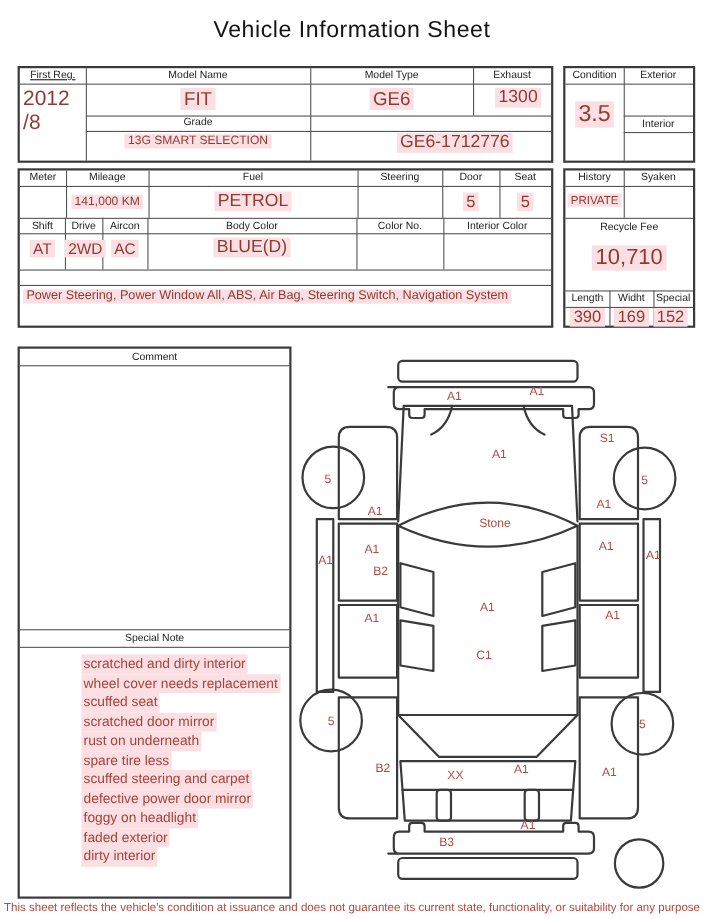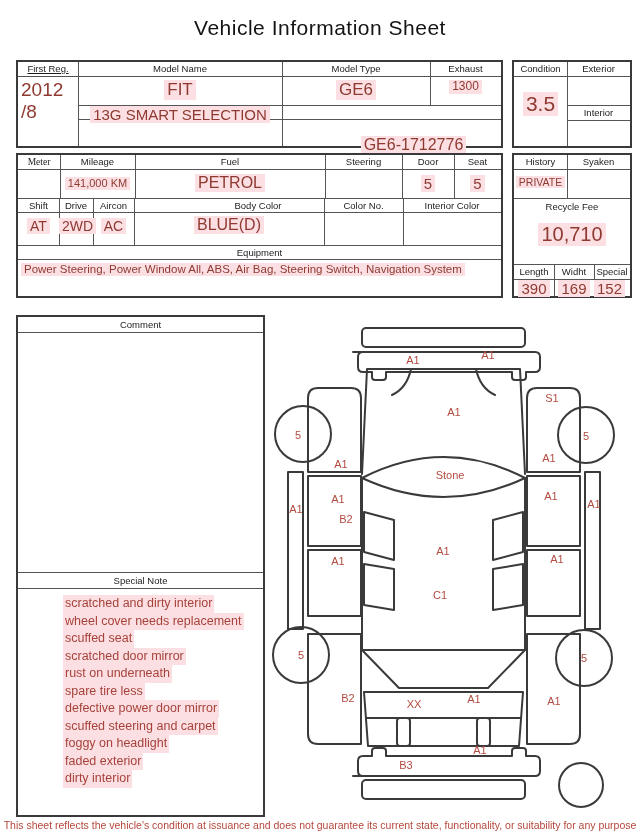--- a/index.html
+++ b/index.html
@@ -7,21 +7,21 @@
          font-family:"Liberation Sans",sans-serif;overflow:hidden;}
   .title{position:absolute;top:16px;left:0;width:100%;text-align:center;
          font-size:21px;font-weight:400;color:#141414;letter-spacing:.5px;}
   .box{position:absolute;border:2px solid #3a3a3a;box-sizing:border-box;}
   .hline{position:absolute;height:1px;background:#555;}
   .vline{position:absolute;width:1px;background:#555;}
   .lbl{position:absolute;font-size:9.5px;color:#1c1c1c;text-align:center;line-height:14px;}
   .val{position:absolute;color:#8e3a31;text-align:center;line-height:1.15;}
   .hl{background:#fcdfe3;padding:0 3px;display:inline-block;}
   .prewrap{white-space:pre-line;}
-  .notes{position:absolute;left:13px;right:3px;top:278px;padding-left:32px;}
+  .notes{position:absolute;left:24px;right:3px;top:278px;padding-left:32px;}
   .note-line{font-size:12.5px;color:#a6423a;line-height:17.5px;text-align:left;}
   .note-line .hl{padding:0 2px;}
   .footer{position:absolute;top:819px;left:0;width:100%;text-align:center;
           font-size:10.5px;color:#b5473c;}
   .dlabel{fill:#b24b40;font-size:11px;text-anchor:middle;
           font-family:"Liberation Sans",sans-serif;}
   svg .outline{stroke:#3a3a3a;stroke-width:2;fill:none;stroke-linejoin:round;stroke-linecap:round;}
 </style>
 </head>
 <body>
@@ -40,40 +40,40 @@
     <div class="vline" style="left:60px;top:0;height:84px;"></div>
     <div class="vline" style="left:264px;top:0;height:84px;"></div>
     <div class="vline" style="left:412px;top:0;height:43px;"></div>
     <div class="hline" style="left:60px;top:43px;width:423px;"></div>
     <div class="hline" style="left:60px;top:57px;width:423px;"></div>
 
     <div class="val prewrap" style="left:3px;top:17px;width:56px;font-size:19px;text-align:left;">2012
 /8</div>
     <div class="val" style="left:60px;top:18px;width:204px;font-size:17px;"><span class="hl">FIT</span></div>
     <div class="val" style="left:264px;top:18px;width:148px;font-size:17px;"><span class="hl">GE6</span></div>
-    <div class="val" style="left:412px;top:18px;width:71px;font-size:12px;"><span class="hl">1300</span></div>
+    <div class="val" style="left:412px;top:18px;width:82px;font-size:16px;"><span class="hl">1300</span></div>
 
     <div class="lbl" style="left:60px;top:43px;width:204px;">Grade</div>
-    <div class="val" style="left:60px;top:44px;width:204px;font-size:15px;"><span class="hl">13G SMART SELECTION</span></div>
-    <div class="val" style="left:264px;top:59px;width:263px;font-size:16px;margin-top:15px;"><span class="hl">GE6-1712776</span></div>
+    <div class="val" style="left:60px;top:60px;width:204px;font-size:11px;"><span class="hl">13G SMART SELECTION</span></div>
+    <div class="val" style="left:264px;top:59px;width:263px;font-size:16px;"><span class="hl">GE6-1712776</span></div>
   </div>
 
   <div class="box" style="left:512px;top:60px;width:120px;height:88px;">
     <div class="lbl" style="left:0;top:0;width:53px;">Condition</div>
     <div class="lbl" style="left:53px;top:0;width:63px;">Exterior</div>
     <div class="hline" style="left:0;top:14px;width:116px;"></div>
     <div class="vline" style="left:53px;top:0;height:84px;"></div>
     <div class="hline" style="left:53px;top:43px;width:63px;"></div>
     <div class="lbl" style="left:53px;top:44px;width:63px;">Interior</div>
     <div class="hline" style="left:53px;top:58px;width:63px;"></div>
     <div class="val" style="left:0;top:30px;width:53px;font-size:21px;"><span class="hl">3.5</span></div>
   </div>
 
   <div class="box" style="left:16px;top:153px;width:487px;height:145px;">
-    <div class="lbl" style="left:0;top:0;width:42px;font-family:Liberation Serif, serif;">Meter</div>
+    <div class="lbl" style="left:0;top:0;width:42px;">Meter</div>
     <div class="lbl" style="left:42px;top:0;width:75px;">Mileage</div>
     <div class="lbl" style="left:117px;top:0;width:190px;">Fuel</div>
     <div class="lbl" style="left:307px;top:0;width:77px;">Steering</div>
     <div class="lbl" style="left:384px;top:0;width:52px;">Door</div>
     <div class="lbl" style="left:436px;top:0;width:47px;">Seat</div>
 
     <div class="hline" style="left:0;top:14px;width:483px;"></div>
     <div class="vline" style="left:42px;top:0;height:43px;"></div>
     <div class="vline" style="left:117px;top:0;height:43px;"></div>
     <div class="vline" style="left:307px;top:0;height:43px;"></div>
@@ -83,38 +83,37 @@
     <div class="val" style="left:42px;top:22px;width:75px;font-size:11px;"><span class="hl">141,000 KM</span></div>
     <div class="val" style="left:117px;top:19px;width:190px;font-size:16px;"><span class="hl">PETROL</span></div>
     <div class="val" style="left:384px;top:20px;width:52px;font-size:15px;"><span class="hl">5</span></div>
     <div class="val" style="left:436px;top:20px;width:47px;font-size:15px;"><span class="hl">5</span></div>
 
     <div class="hline" style="left:0;top:43px;width:483px;"></div>
 
     <div class="lbl" style="left:0;top:44px;width:41px;">Shift</div>
     <div class="lbl" style="left:41px;top:44px;width:34px;">Drive</div>
     <div class="lbl" style="left:75px;top:44px;width:41px;">Aircon</div>
-    <div class="lbl" style="left:116px;top:44px;width:190px;padding-left:29px;">Body Color</div>
+    <div class="lbl" style="left:116px;top:44px;width:190px;">Body Color</div>
     <div class="lbl" style="left:306px;top:44px;width:79px;">Color No.</div>
     <div class="lbl" style="left:385px;top:44px;width:98px;">Interior Color</div>
 
     <div class="hline" style="left:0;top:57px;width:483px;"></div>
     <div class="vline" style="left:41px;top:43px;height:47px;"></div>
     <div class="vline" style="left:75px;top:43px;height:47px;"></div>
     <div class="vline" style="left:116px;top:43px;height:47px;"></div>
     <div class="vline" style="left:306px;top:43px;height:47px;"></div>
     <div class="vline" style="left:385px;top:43px;height:47px;"></div>
 
     <div class="val" style="left:0;top:63px;width:41px;font-size:14px;"><span class="hl">AT</span></div>
     <div class="val" style="left:41px;top:63px;width:34px;font-size:14px;"><span class="hl">2WD</span></div>
     <div class="val" style="left:75px;top:63px;width:41px;font-size:14px;"><span class="hl">AC</span></div>
     <div class="val" style="left:116px;top:61px;width:190px;font-size:16px;"><span class="hl">BLUE(D)</span></div>
 
     <div class="hline" style="left:0;top:90px;width:483px;"></div>
-    <div class="lbl" style="left:0;top:91px;width:483px;">Equipment</div>
     <div class="hline" style="left:0;top:104px;width:483px;"></div>
     <div class="val" style="left:3px;top:108px;width:478px;font-size:11.5px;text-align:left;"><span class="hl">Power Steering, Power Window  All, ABS, Air Bag, Steering Switch, Navigation System</span></div>
   </div>
 
   <div class="box" style="left:512px;top:153px;width:120px;height:145px;">
     <div class="lbl" style="left:0;top:0;width:53px;">History</div>
     <div class="lbl" style="left:53px;top:0;width:63px;">Syaken</div>
     <div class="hline" style="left:0;top:14px;width:116px;"></div>
     <div class="vline" style="left:53px;top:0;height:43px;"></div>
     <div class="val" style="left:0;top:21px;width:53px;font-size:10.5px;"><span class="hl">PRIVATE</span></div>
@@ -143,22 +142,22 @@
     <div class="hline" style="left:0;top:255px;width:245px;"></div>
     <div class="lbl" style="left:0;top:257px;width:245px;">Special Note</div>
     <div class="hline" style="left:0;top:271px;width:245px;"></div>
     <div class="notes">
         <div class="note-line"><span class="hl">scratched and dirty interior</span></div>
         <div class="note-line"><span class="hl">wheel cover needs replacement</span></div>
         <div class="note-line"><span class="hl">scuffed seat</span></div>
         <div class="note-line"><span class="hl">scratched door mirror</span></div>
         <div class="note-line"><span class="hl">rust on underneath</span></div>
         <div class="note-line"><span class="hl">spare tire less</span></div>
+        <div class="note-line"><span class="hl">scuffed steering and carpet</span></div>
         <div class="note-line"><span class="hl">defective power door mirror</span></div>
-        <div class="note-line"><span class="hl">scuffed steering and carpet</span></div>
         <div class="note-line"><span class="hl">foggy on headlight</span></div>
         <div class="note-line"><span class="hl">faded exterior</span></div>
         <div class="note-line"><span class="hl">dirty interior</span></div>
       </div>
   </div>
 
   <svg style="position:absolute;left:268px;top:312px;" width="372" height="505" viewBox="0 0 372 505">
     <g class="outline">
 
       <rect x="94" y="16" width="163" height="19" rx="4"></rect>

